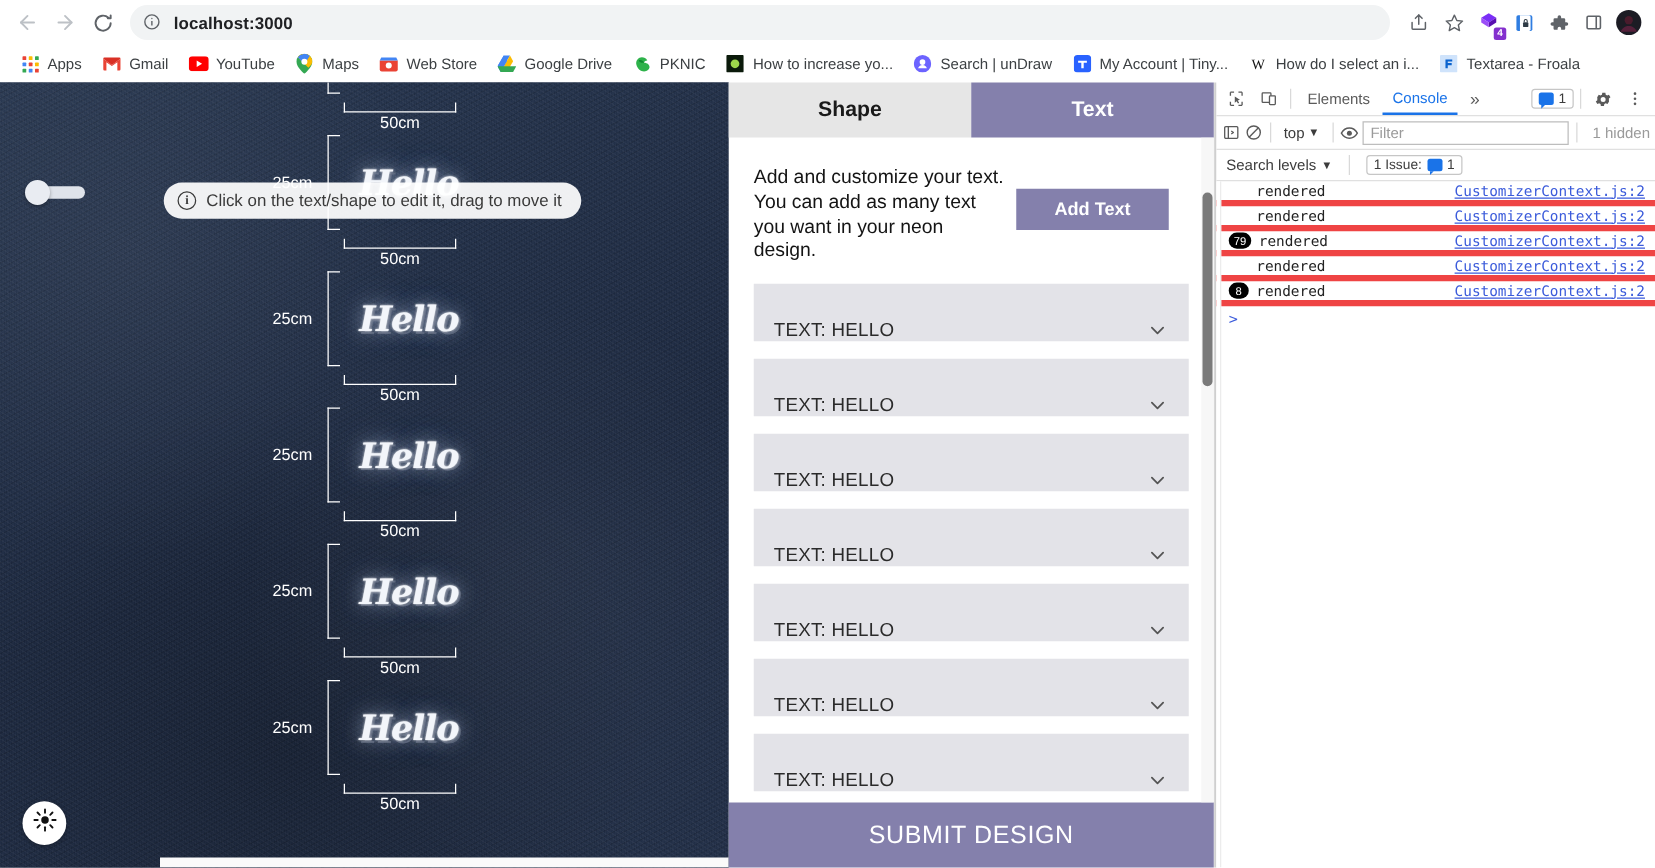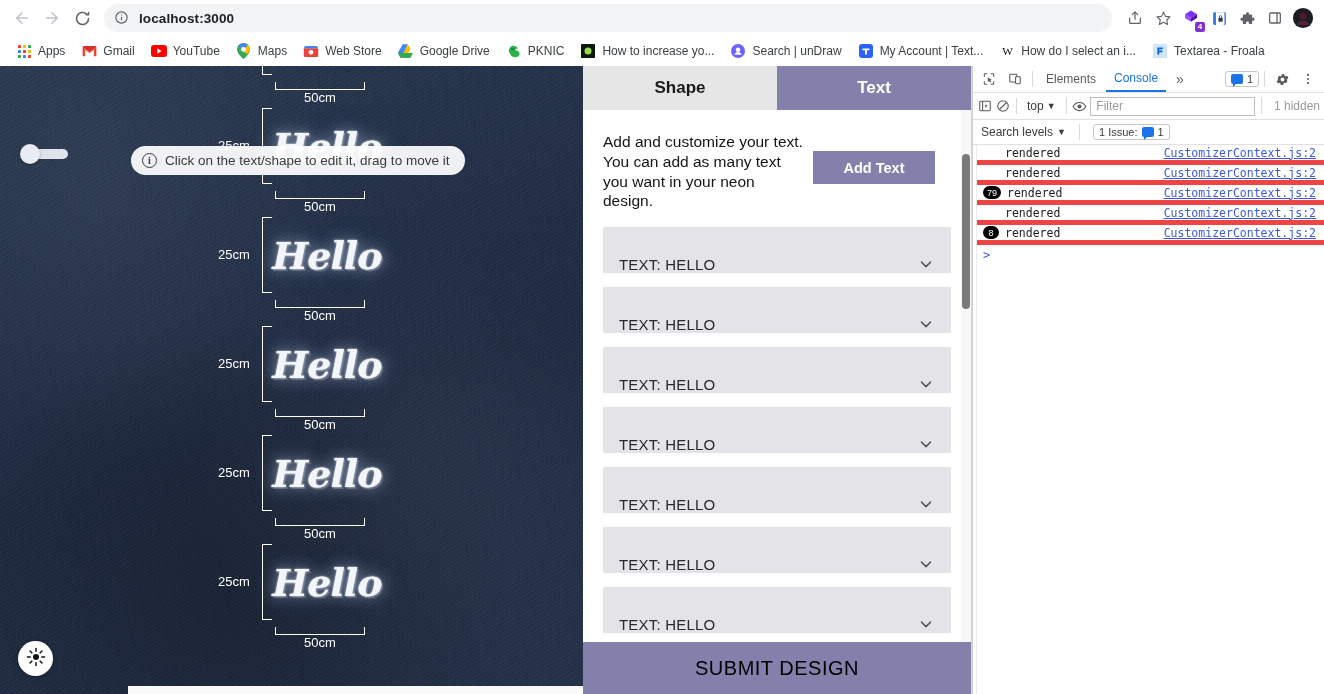--- a/index.html
+++ b/index.html
@@ -123,21 +123,21 @@
     border-left: 1.6px solid #ffffff;
     border-top: 1.6px solid #ffffff;
     border-bottom: 1.6px solid #ffffff;
   }
   .design-item .neon {
     position: absolute; left: 272px; top: 2px;
     width: 110px; height: 74px;
     display: flex; align-items: center; justify-content: center;
     font-family: "DejaVu Serif", serif;
     font-style: italic; font-weight: bold;
-    font-size: 38px; color: #f2f5fa;
+    font-size: 28px; color: #f2f5fa;
     letter-spacing: -1px;
     text-shadow:
       0 0 2px rgba(255,255,255,.95),
       2px 2px 0 rgba(120,130,150,.55),
       0 0 14px rgba(200,215,240,.55),
       0 0 26px rgba(160,185,225,.35);
     white-space: nowrap;
   }
   .design-item .wbracket {
     position: absolute; left: 275px; top: 84px;
@@ -215,21 +215,21 @@
     position: absolute; right: 0; top: 0; width: 10px; height: 100%;
     background: #f7f7f7;
   }
   #panel-vscroll .thumb {
     position: absolute; left: 1px; top: 44px; width: 8px; height: 155px;
     background: #7a7a7a; border-radius: 4px;
   }
 
   #submit-btn {
     flex: 0 0 auto; height: 52px; width: 100%;
-    background: #8480ac; color: #000000; border: none;
+    background: #8480ac; color: #ffffff; border: none;
     font-family: "Liberation Sans", sans-serif;
     font-size: 20px; letter-spacing: .5px;
   }
 
   
   #devtools {
     position: absolute; left: 972px; top: 0; width: 352px; height: 628px;
     background: #ffffff; overflow: hidden;
     font-family: "DejaVu Sans Mono", monospace;
     border-left: 1px solid #cfcfcf;
@@ -476,21 +476,21 @@
       </span>
       <span>Search | unDraw</span>
     </div>
     <div class="bm">
       <span class="bm-ico">
         <svg width="14" height="14" viewBox="0 0 16 16">
             <rect width="16" height="16" rx="3.5" fill="#2962ff"></rect>
             <path d="M4 5.2h8v1.9H9.1V12H6.9V7.1H4z" fill="#fff"></path>
           </svg>
       </span>
-      <span>My Account | Text...</span>
+      <span>My Account | Tiny...</span>
     </div>
     <div class="bm">
       <span class="bm-ico">
         <svg width="15" height="14" viewBox="0 0 16 16">
             <text x="8" y="12.5" text-anchor="middle" font-family="Liberation Serif, serif" font-size="13" fill="#111">W</text>
           </svg>
       </span>
       <span>How do I select an i...</span>
     </div>
     <div class="bm">

